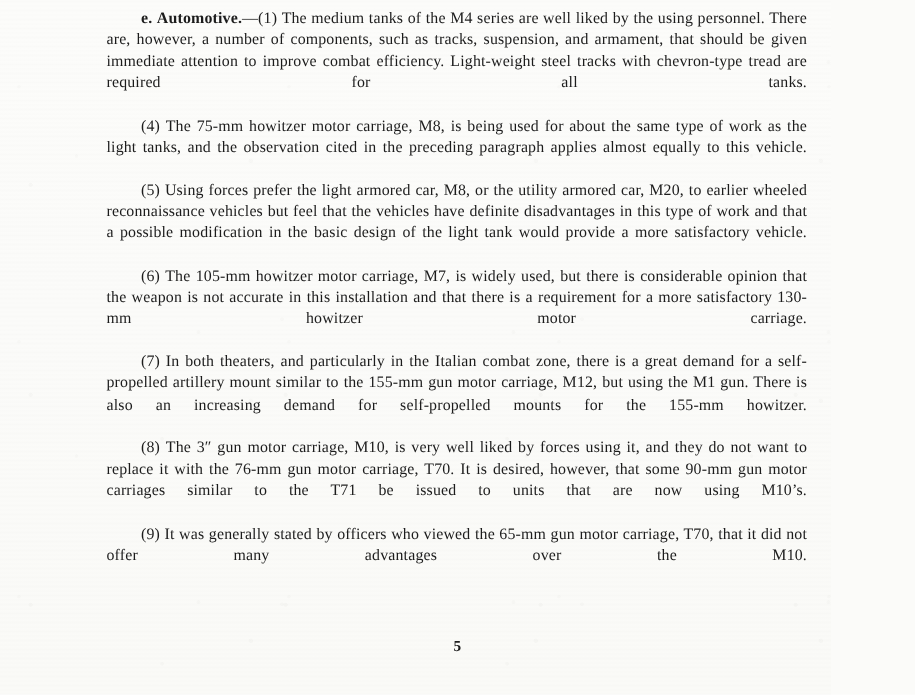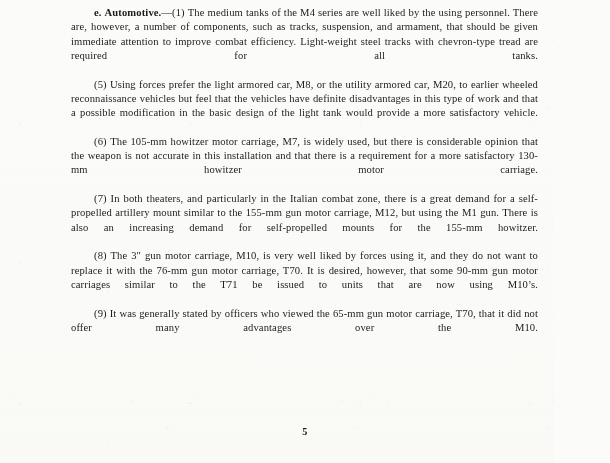--- a/index.html
+++ b/index.html
@@ -94,20 +94,21 @@
 <body>
 
 <div id="page">
 
   <div id="column">
 
     <p class="para"><span class="run-head">e.</span><span> </span><span class="run-head">Automotive.</span><span>—</span><span>(1)</span><span>&nbsp;</span><span>The medium tanks of the M4 series are well liked by the using personnel. There are, however, a number of components, such as tracks, suspension, and armament, that should be given immediate attention to improve combat efficiency. Light-weight steel tracks with chevron-type tread are required for all tanks.</span></p>
 
 
 
+    <p class="para"><span>(4)</span><span>&nbsp;</span><span>The 75-mm howitzer motor carriage, M8, is being used for about the same type of work as the light tanks, and the observation cited in the preceding paragraph applies almost equally to this vehicle.</span></p>
 
     <p class="para"><span>(5)</span><span>&nbsp;</span><span>Using forces prefer the light armored car, M8, or the utility armored car, M20, to earlier wheeled reconnaissance vehicles but feel that the vehicles have definite disadvantages in this type of work and that a possible modification in the basic design of the light tank would provide a more satisfactory vehicle.</span></p>
 
     <p class="para"><span>(6)</span><span>&nbsp;</span><span>The 105-mm howitzer motor carriage, M7, is widely used, but there is considerable opinion that the weapon is not accurate in this installation and that there is a requirement for a more satisfactory 130-mm howitzer motor carriage.</span></p>
 
     <p class="para"><span>(7)</span><span>&nbsp;</span><span>In both theaters, and particularly in the Italian combat zone, there is a great demand for a self-propelled artillery mount similar to the 155-mm gun motor carriage, M12, but using the M1 gun. There is also an increasing demand for self-propelled mounts for the 155-mm howitzer.</span></p>
 
     <p class="para"><span>(8)</span><span>&nbsp;</span><span>The 3″ gun motor carriage, M10, is very well liked by forces using it, and they do not want to replace it with the 76-mm gun motor carriage, T70. It is desired, however, that some 90-mm gun motor carriages similar to the T71 be issued to units that are now using M10’s.</span></p>
 
     <p class="para"><span>(9)</span><span>&nbsp;</span><span>It was generally stated by officers who viewed the 65-mm gun motor carriage, T70, that it did not offer many advantages over the M10.</span></p>

